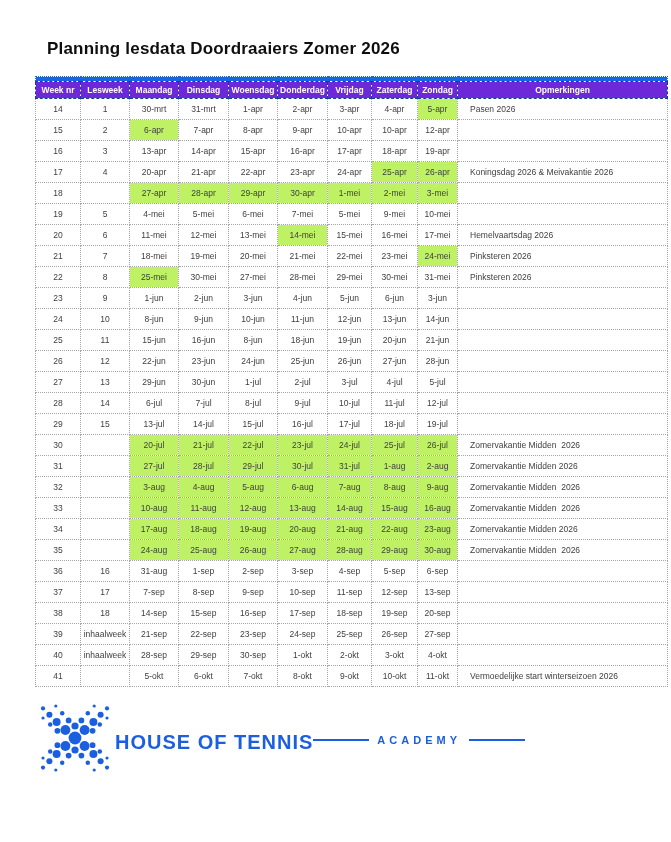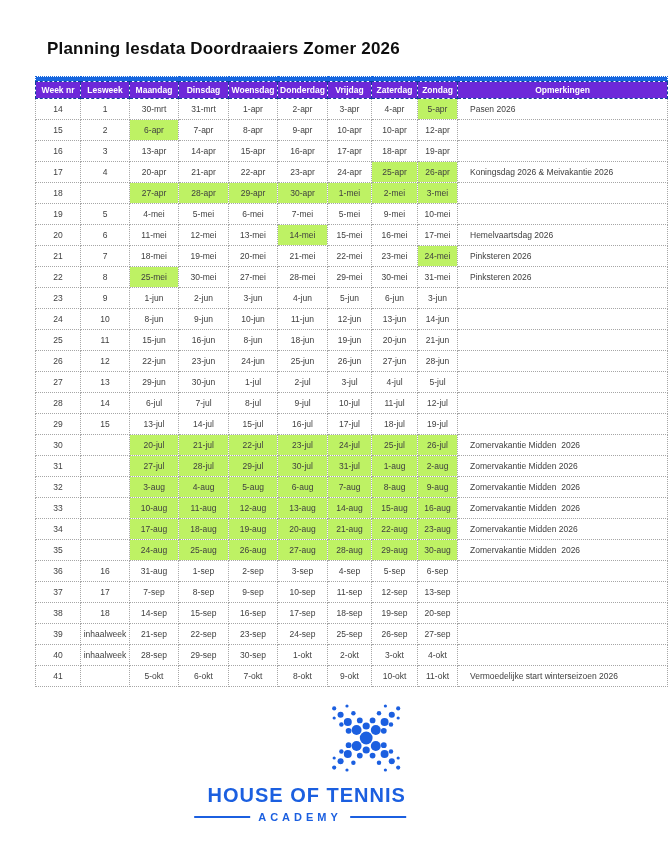--- a/index.html
+++ b/index.html
@@ -12,22 +12,22 @@
   table.planning{position:absolute;left:35px;top:76px;width:632px;border-collapse:collapse;
          table-layout:fixed;font-size:8.5px;color:#404040;}
   table.planning td, table.planning th{border:1px dotted #a6a6a6;padding:0;overflow:hidden;}
   tr.band td{height:4px;background:#1666df;border:1px dotted #1666df;border-bottom:1px dashed #10409c;}
   tr.hdr th{height:16px;background:#6d28d9;color:#ffffff;font-weight:700;font-size:8.5px;
          text-align:center;border:1px dashed #10409c;}
   tbody td{height:20px;text-align:center;background:#ffffff;}
   tbody td.hl{background:#bef264;}
   tbody td.remark{text-align:left;padding-left:12px;white-space:pre;}
 
-  .logo{position:absolute;left:300px;top:701px;transform:translateX(-50%);
-        display:flex;flex-direction:column;align-items:flex-end;}
+  .logo{position:absolute;left:280px;top:701px;transform:translateX(-50%);
+        display:flex;align-items:center;}
   .logo svg{display:block;}
   .brand{margin-top:9px;font-size:20px;font-weight:700;letter-spacing:1px;color:#1b5fe0;white-space:nowrap;}
   .academy-row{display:flex;align-items:center;gap:8px;margin-top:4px;}
   .rule{width:56px;height:2px;background:#1b5fe0;}
   .academy{font-size:11px;font-weight:700;letter-spacing:4px;color:#1b5fe0;white-space:nowrap;}
 </style>
 </head>
 <body>
 
 <div class="page">

